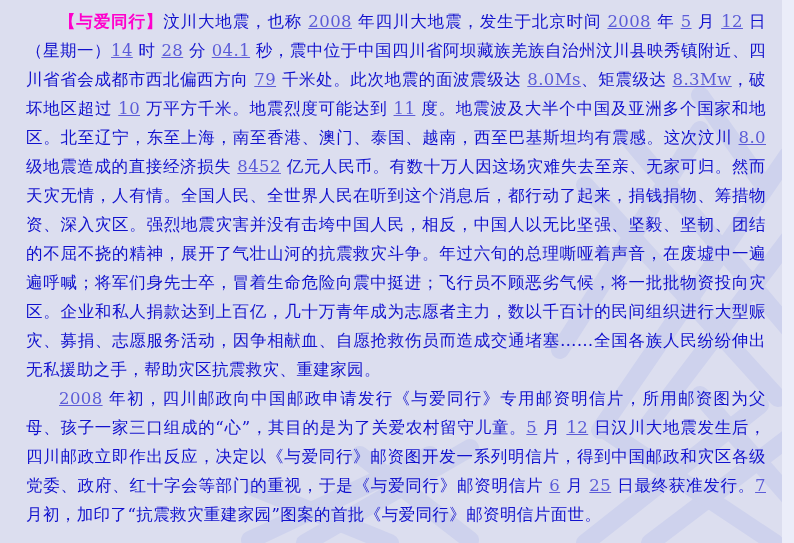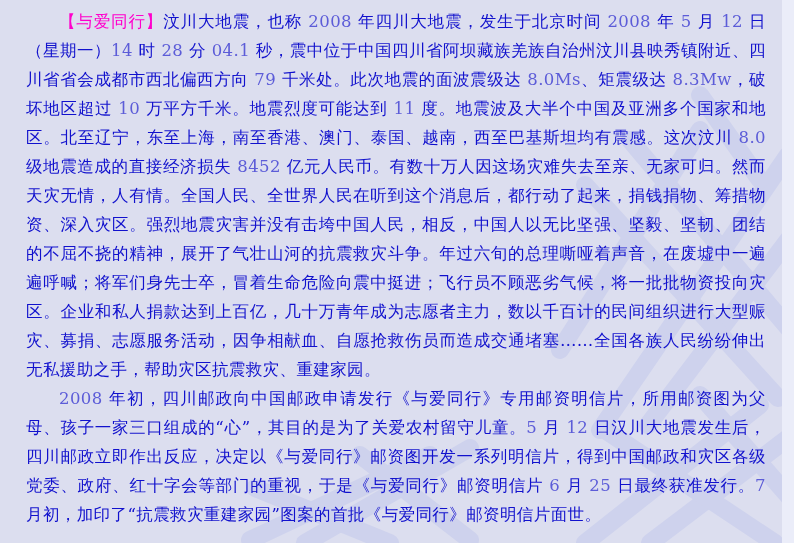--- a/index.html
+++ b/index.html
@@ -35,24 +35,25 @@
     text-indent:2em;
     font-size:16.5px;
     line-height:29px;
     letter-spacing:0.4px;
     color:var(--text);
     text-align:justify;
     text-justify:inter-ideograph;
   }
   .heading{
     color:var(--heading);
-    font-weight:normal;
+    font-weight:bold;
   }
   .num{
     color:var(--num);
+    text-decoration:underline;
   }
 </style>
 </head>
 <body>
 
 <div class="page">
 
   <svg class="watermark" viewBox="0 0 794 543" xmlns="http://www.w3.org/2000/svg" aria-hidden="true">
     <g stroke="#ced2ed" stroke-width="18" stroke-linecap="round" fill="none">
 

